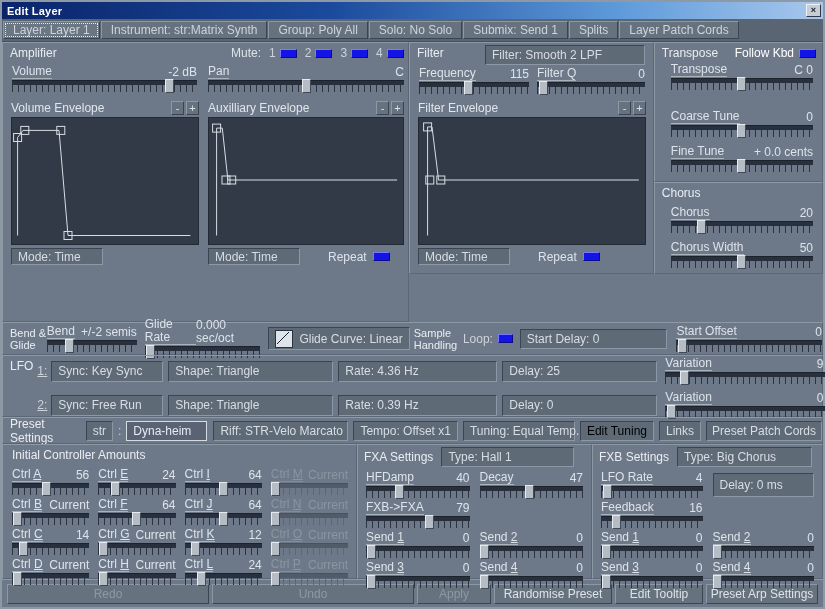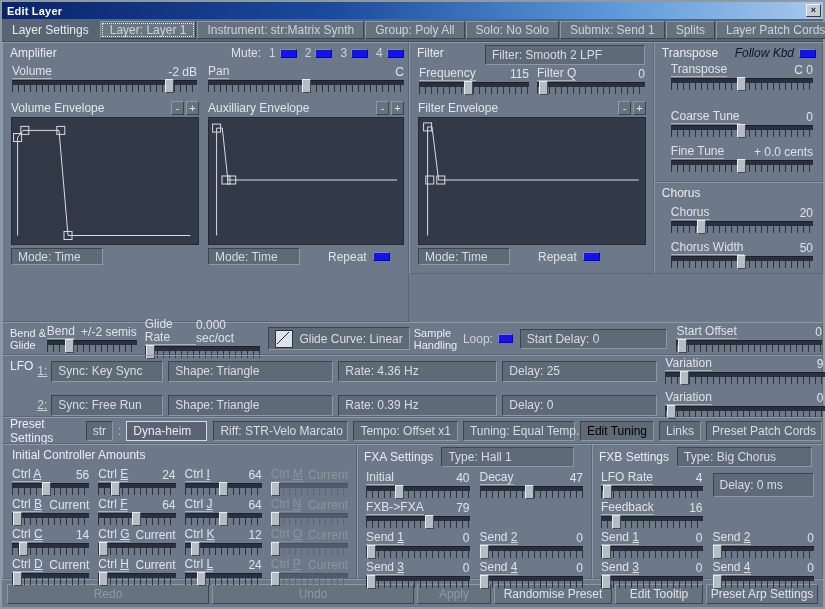--- a/index.html
+++ b/index.html
@@ -124,21 +124,20 @@
 <body>
 
 <div class="win">
 
   <div class="titlebar">
     <span class="ttl">Edit Layer</span>
     <span class="closebtn">×</span>
   </div>
 
   <div class="tabrow">
-    <span class="tlabel">Layer Settings</span>
     <div class="tbtn focus">Layer: Layer 1</div>
     <div class="tbtn">Instrument: str:Matrix Synth</div>
     <div class="tbtn">Group: Poly All</div>
     <div class="tbtn">Solo: No Solo</div>
     <div class="tbtn">Submix: Send 1</div>
     <div class="tbtn">Splits</div>
     <div class="tbtn">Layer Patch Cords</div>
   </div>
 
   <div class="body">
@@ -269,21 +268,21 @@
             <span style="font-size:12px;color:#dde3ea;margin-left:28px;">Repeat</span>
             <span class="led" style="margin-left:6px;"></span>
           </div>
         </div>
       </div>
 
       <div style="width:170px;display:flex;flex-direction:column;">
         <div class="panel" style="height:140px;">
           <div style="display:flex;align-items:center;padding:3px 6px 0 7px;">
             <span style="font-size:12px;color:#e9edf3;flex:1;">Transpose</span>
-            <span style="font-size:12px;color:#0f172a;font-style:italic;">Follow Kbd</span>
+            <span style="font-size:12px;color:#ffffff;">Follow Kbd</span>
             <span class="led" style="margin-left:5px;"></span>
           </div>
           <div class="sl" style="margin:3px 9px 0 16px;">
             <div class="lab">
                 <span class="nm">Transpose</span>
               <span>C 0</span>
               </div>
             <div class="track">
                 <div class="fill"></div>
                 <div class="ticks"></div>
@@ -641,21 +640,21 @@
       </div>
 
       <div class="panel" style="width:235px;">
         <div style="display:flex;align-items:center;padding:2px 6px 0 6px;">
           <span style="font-size:12px;color:#e9edf3;">FXA Settings</span>
           <div class="fld sunk" style="margin-left:8px;width:133px;height:20px;">Type: Hall 1</div>
         </div>
         <div style="display:grid;grid-template-columns:1fr 1fr;column-gap:10px;row-gap:2px;padding:4px 8px 0 8px;">
           <div class="sl">
               <div class="lab">
-                <span class="nm">Initial</span>
+                <span class="nm">HFDamp</span>
                 <span>40</span>
               </div>
               <div class="track">
                 <div class="fill"></div>
                 <div class="ticks"></div>
                 <div class="knob" style="left: calc(31% - 2.79px);"></div>
               </div>
             </div>
           <div class="sl">
               <div class="lab">

